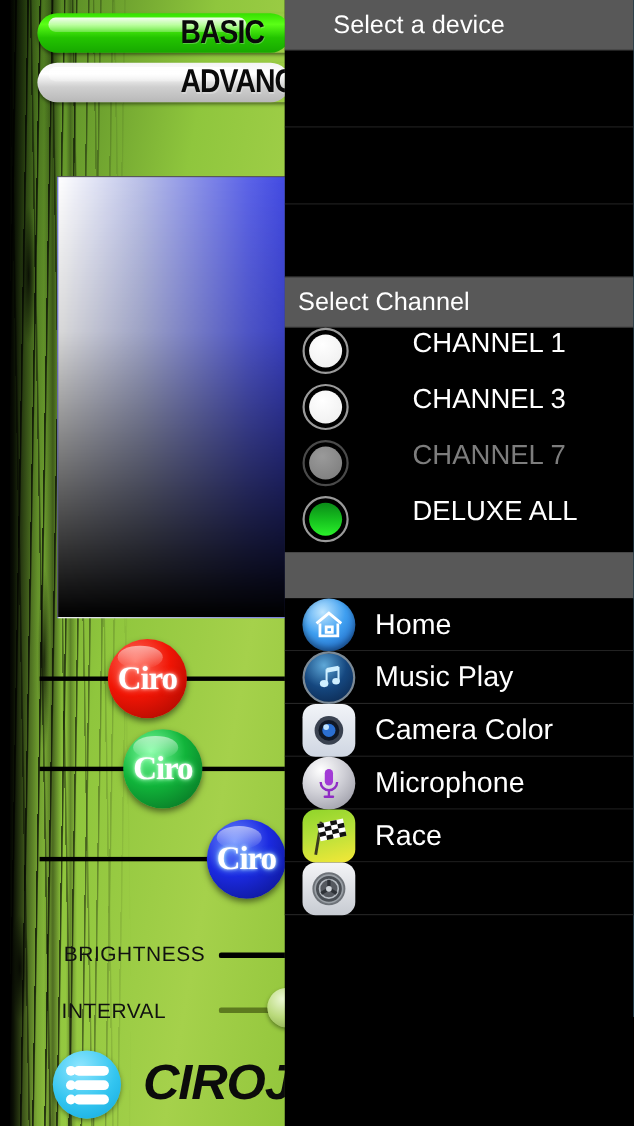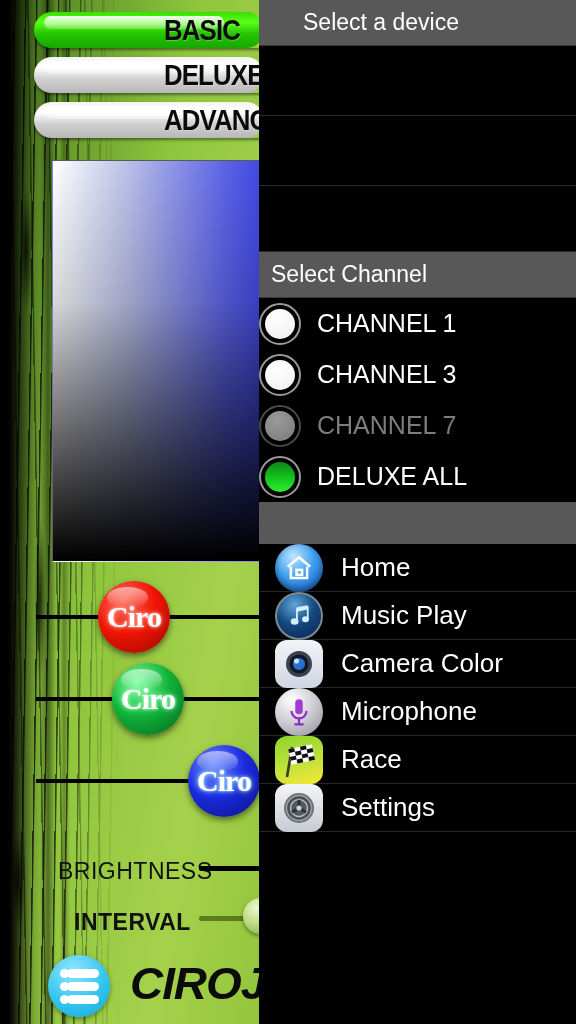--- a/index.html
+++ b/index.html
@@ -60,40 +60,40 @@
   .knob.red{background:radial-gradient(circle at 35% 28%,#ff6a5a 0%,#f01505 45%,#9c0700 100%);}
   .knob.red .ciro{text-shadow:0 0 7px #ff7b6b,0 0 3px #fff;}
   .knob.green{background:radial-gradient(circle at 35% 28%,#7dffa0 0%,#11b43a 45%,#05651f 100%);}
   .knob.green .ciro{text-shadow:0 0 7px #7dffa0,0 0 3px #fff;}
   .knob.blue{background:radial-gradient(circle at 35% 28%,#6b8bff 0%,#1b2ae0 45%,#0a1180 100%);}
   .knob.blue .ciro{text-shadow:0 0 7px #7cd8ff,0 0 3px #fff;}
   .knob .hl{position:absolute;left:12%;top:8%;width:58%;height:30%;border-radius:50%;
      background:linear-gradient(180deg,rgba(255,255,255,.55),rgba(255,255,255,0));}
 
   
-  .bslider-label{position:absolute;font-size:23px;letter-spacing:.5px;color:#111;font-weight:normal;}
+  .bslider-label{position:absolute;font-size:19px;letter-spacing:.5px;color:#111;font-weight:normal;}
   .bslider-track{position:absolute;height:5px;border-radius:2px;}
 
   
   .menu-btn{position:absolute;left:48px;top:955px;width:62px;height:62px;border-radius:50%;
      background:radial-gradient(circle at 40% 25%,#8fe6ff 0%,#33c5f0 55%,#12a8dc 100%);
      box-shadow:0 2px 5px rgba(0,0,0,.4);}
   .menu-btn .bar{position:absolute;right:11px;height:9px;width:32px;border-radius:5px;background:#fff;}
   .menu-btn .dot{position:absolute;left:12px;width:9px;height:9px;border-radius:50%;background:#fff;}
   .brand{position:absolute;left:130px;top:958px;font-size:45px;font-weight:bold;font-style:italic;
      color:#0b0b0b;letter-spacing:-1px;white-space:nowrap;transform:scaleX(1.02);transform-origin:left;}
 
   
   #dropdown{position:absolute;left:259px;top:0;width:317px;height:1024px;background:#000;}
   .section-header{background:#585858;color:#fff;font-size:23px;padding:9px 12px 10px 12px;
       box-sizing:border-box;border-bottom:1px solid #3a3a3a;}
   .spacer-bar{background:#585858;}
   .device-row{background:#000;border-bottom:1px solid #2a2a2a;box-sizing:border-box;}
 
-  .chan-row{display:flex;align-items:center;height:51px;background:#000;box-sizing:border-box;}
+  .chan-row{display:flex;height:51px;background:#000;padding-left:16px;box-sizing:border-box;gap:42px;}
   .radio{width:42px;height:42px;border-radius:50%;border:2px solid #9a9a9a;box-sizing:border-box;
      display:flex;align-items:center;justify-content:center;flex:none;}
   .radio .inner{width:30px;height:30px;border-radius:50%;}
   .radio.white .inner{background:radial-gradient(circle at 40% 30%,#fff,#ededed);}
   .radio.dim{border-color:#4a4a4a;}
   .radio.dim .inner{background:radial-gradient(circle at 40% 30%,#9a9a9a,#7a7a7a);}
   .radio.green .inner{background:linear-gradient(180deg,#0a8a18 0%,#17c41f 55%,#2bf02b 100%);}
   .chan-label{margin-left:16px;font-size:25px;color:#fff;}
   .chan-label.dim{color:#7d7d7d;}
 
@@ -129,25 +129,20 @@
 
     <div class="tabs">
       <div class="tab active">
         <div class="pill"></div>
         <div class="gloss"></div>
         <div class="tab-label">BASIC</div>
       </div>
       <div class="tab idle">
         <div class="pill"></div>
         <div class="gloss"></div>
-        <div class="tab-label">DELUXE</div>
-      </div>
-      <div class="tab idle">
-        <div class="pill"></div>
-        <div class="gloss"></div>
         <div class="tab-label">ADVANCED</div>
       </div>
     </div>
 
     <div class="color-field"></div>
 
     <div class="slider-row" style="top:615px;">
       <div class="knob red" style="left:62px;">
         <div class="hl"></div>
         <div class="ciro">Ciro</div>
@@ -162,21 +157,21 @@
     <div class="slider-row" style="top:779px;">
       <div class="knob blue" style="left:152px;">
         <div class="hl"></div>
         <div class="ciro">Ciro</div>
       </div>
     </div>
 
     <div class="bslider-label" style="left:58px;top:858px;">BRIGHTNESS</div>
     <div class="bslider-track" style="left:199px;top:866px;width:80px;background:#000;"></div>
 
-    <div class="bslider-label" style="left:74px;top:909px;font-weight:bold;">INTERVAL</div>
+    <div class="bslider-label" style="left:56px;top:909px;">INTERVAL</div>
     <div class="bslider-track" style="left:199px;top:916px;width:80px;background:#5d7a1f;"></div>
     <div style="position:absolute;left:243px;top:898px;width:36px;height:36px;border-radius:50%;
         background:radial-gradient(circle at 38% 28%,#eaf7d2 0%,#b9d97a 50%,#7f9e45 100%);
         box-shadow:0 2px 4px rgba(0,0,0,.4);"></div>
 
     <div class="menu-btn">
       <div class="dot" style="top:14px;"></div>
       <div class="dot" style="top:27px;"></div>
       <div class="dot" style="top:40px;"></div>
       <div class="bar" style="top:14px;"></div>
@@ -300,17 +295,16 @@
           <circle cx="19" cy="19" r="12.5" fill="#4a4f55" stroke="#9aa0a6" stroke-width="1.5"></circle>
           <circle cx="19" cy="19" r="8.5" fill="#55595f" stroke="#b6bcc2" stroke-width="1.5"></circle>
           <g stroke="#2e3237" stroke-width="3">
             <line x1="19" y1="19" x2="19" y2="10.8"></line>
             <line x1="19" y1="19" x2="12" y2="23.2"></line>
             <line x1="19" y1="19" x2="26" y2="23.2"></line>
           </g>
           <circle cx="19" cy="19" r="2.6" fill="#cfd4d9"></circle>
         </svg>
       </div>
-      <div class="mi-label">Settings</div>
     </div>
 
   </div>
 </div>
 
 </body></html>

